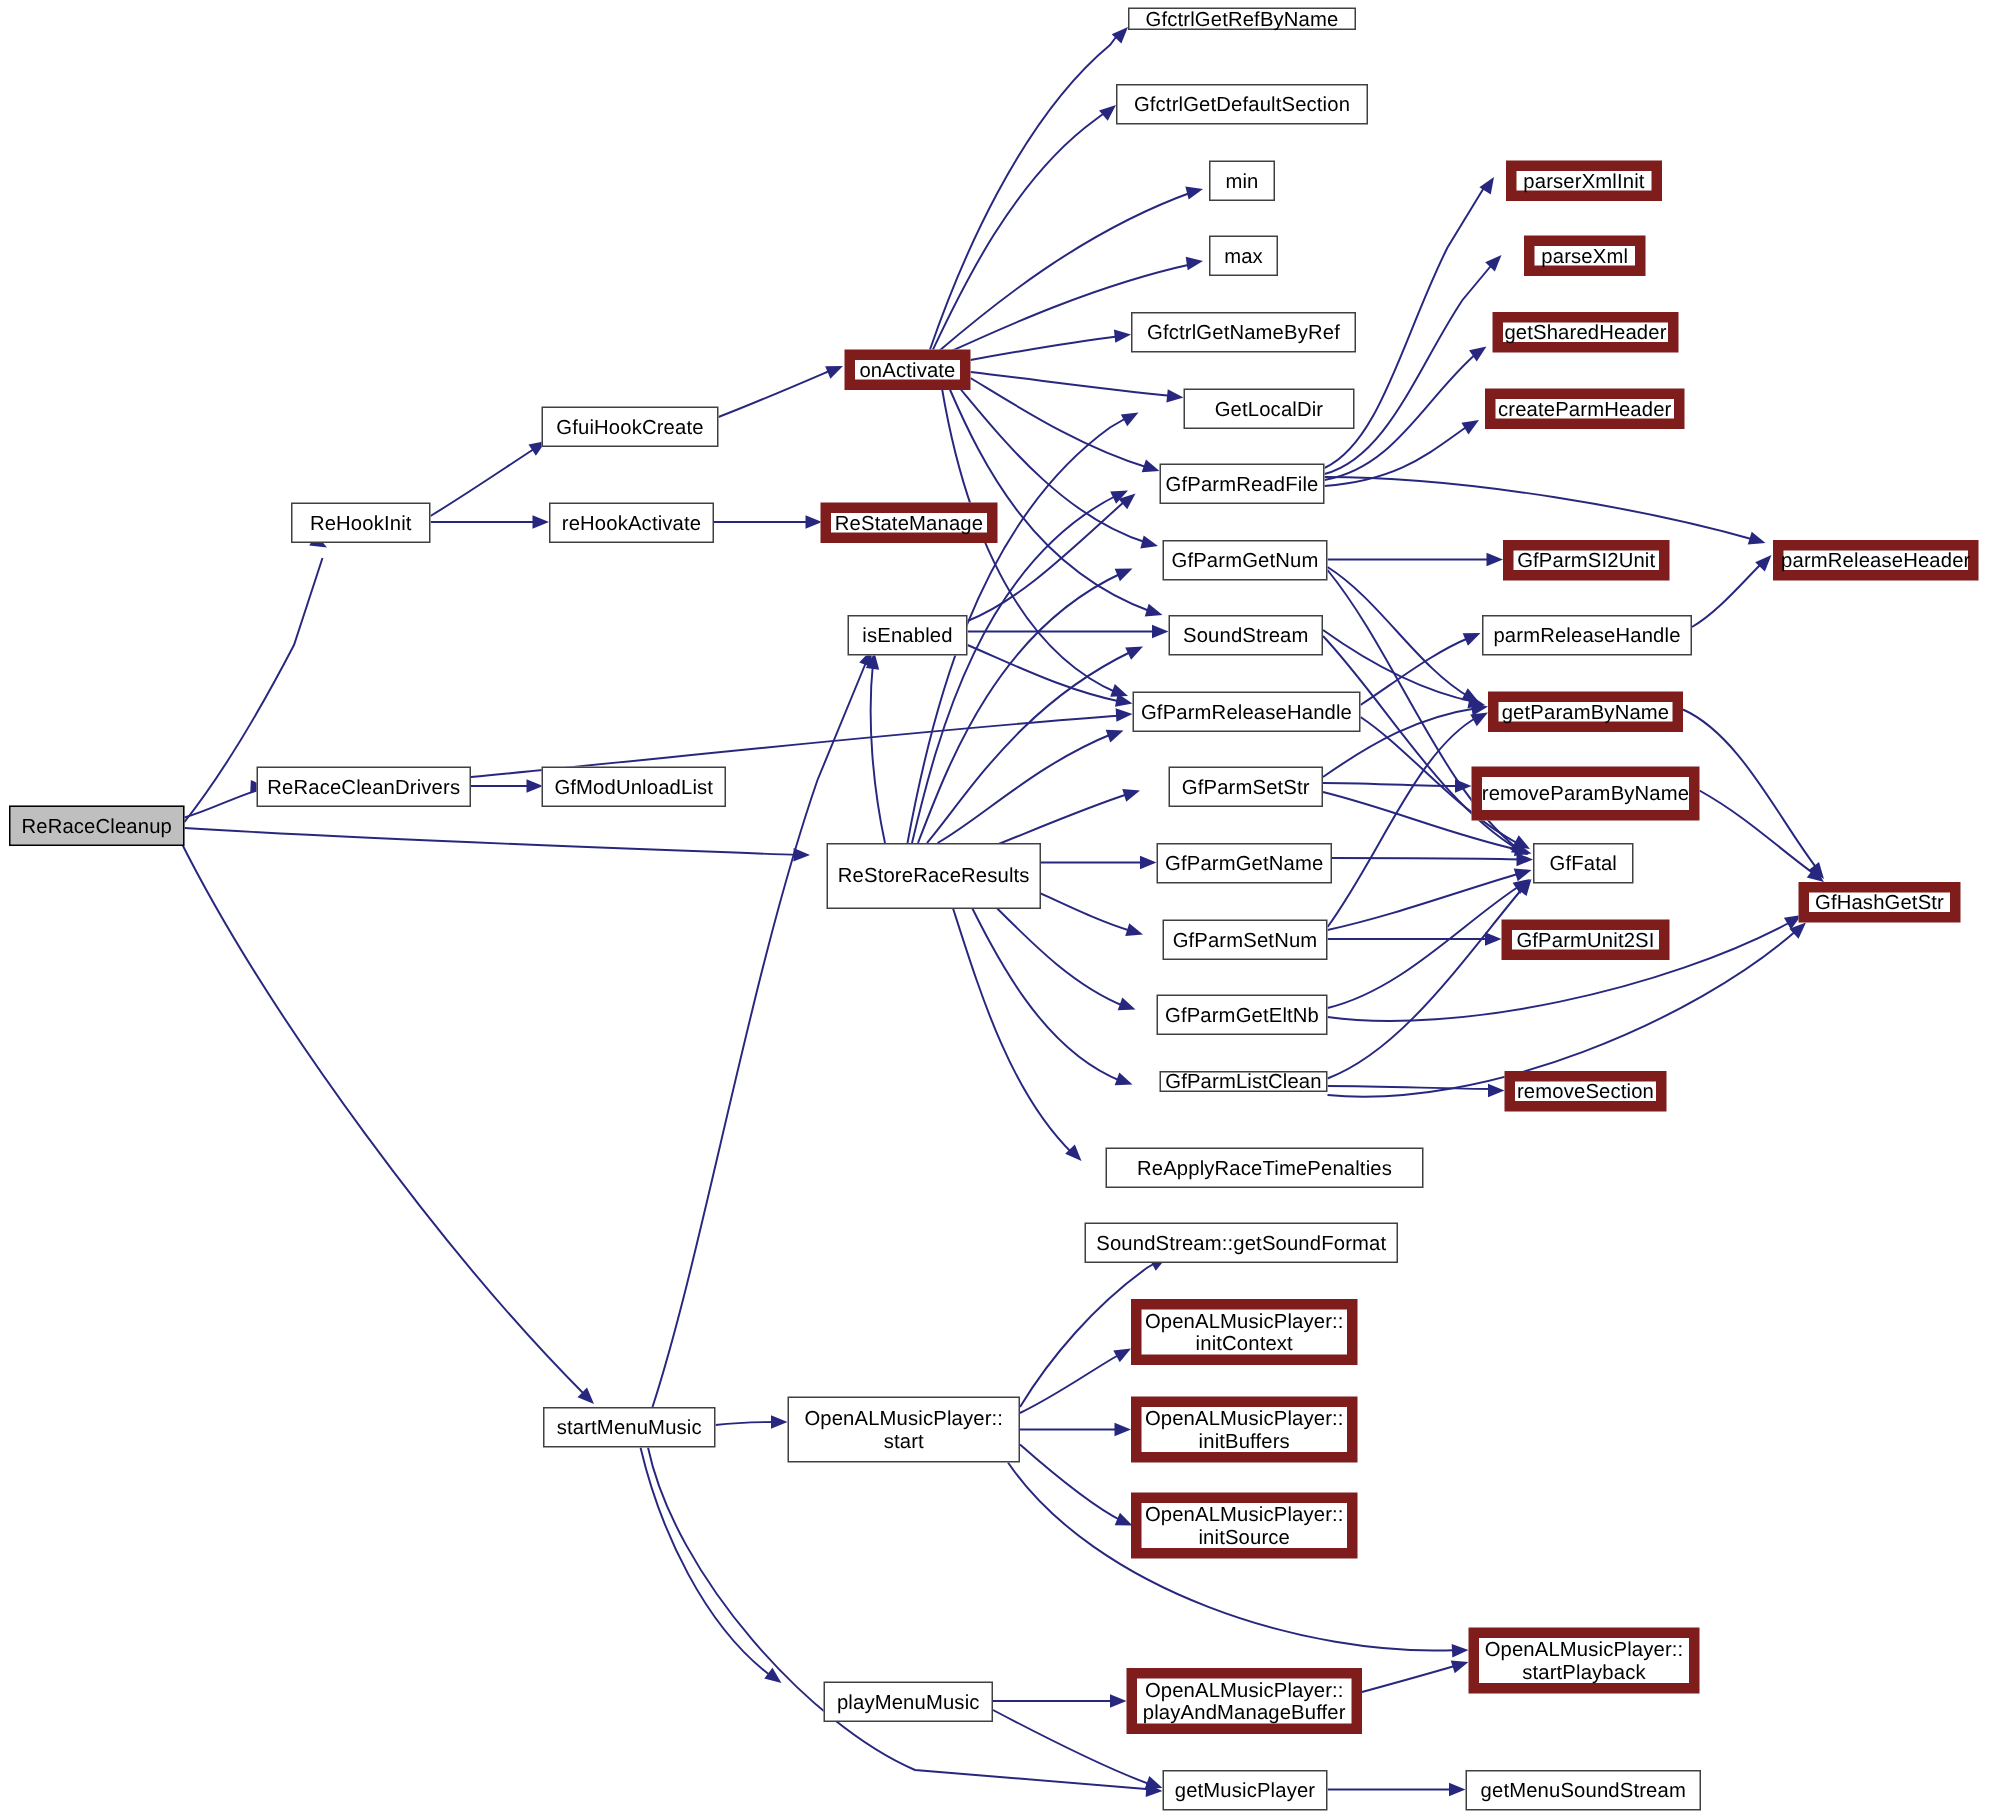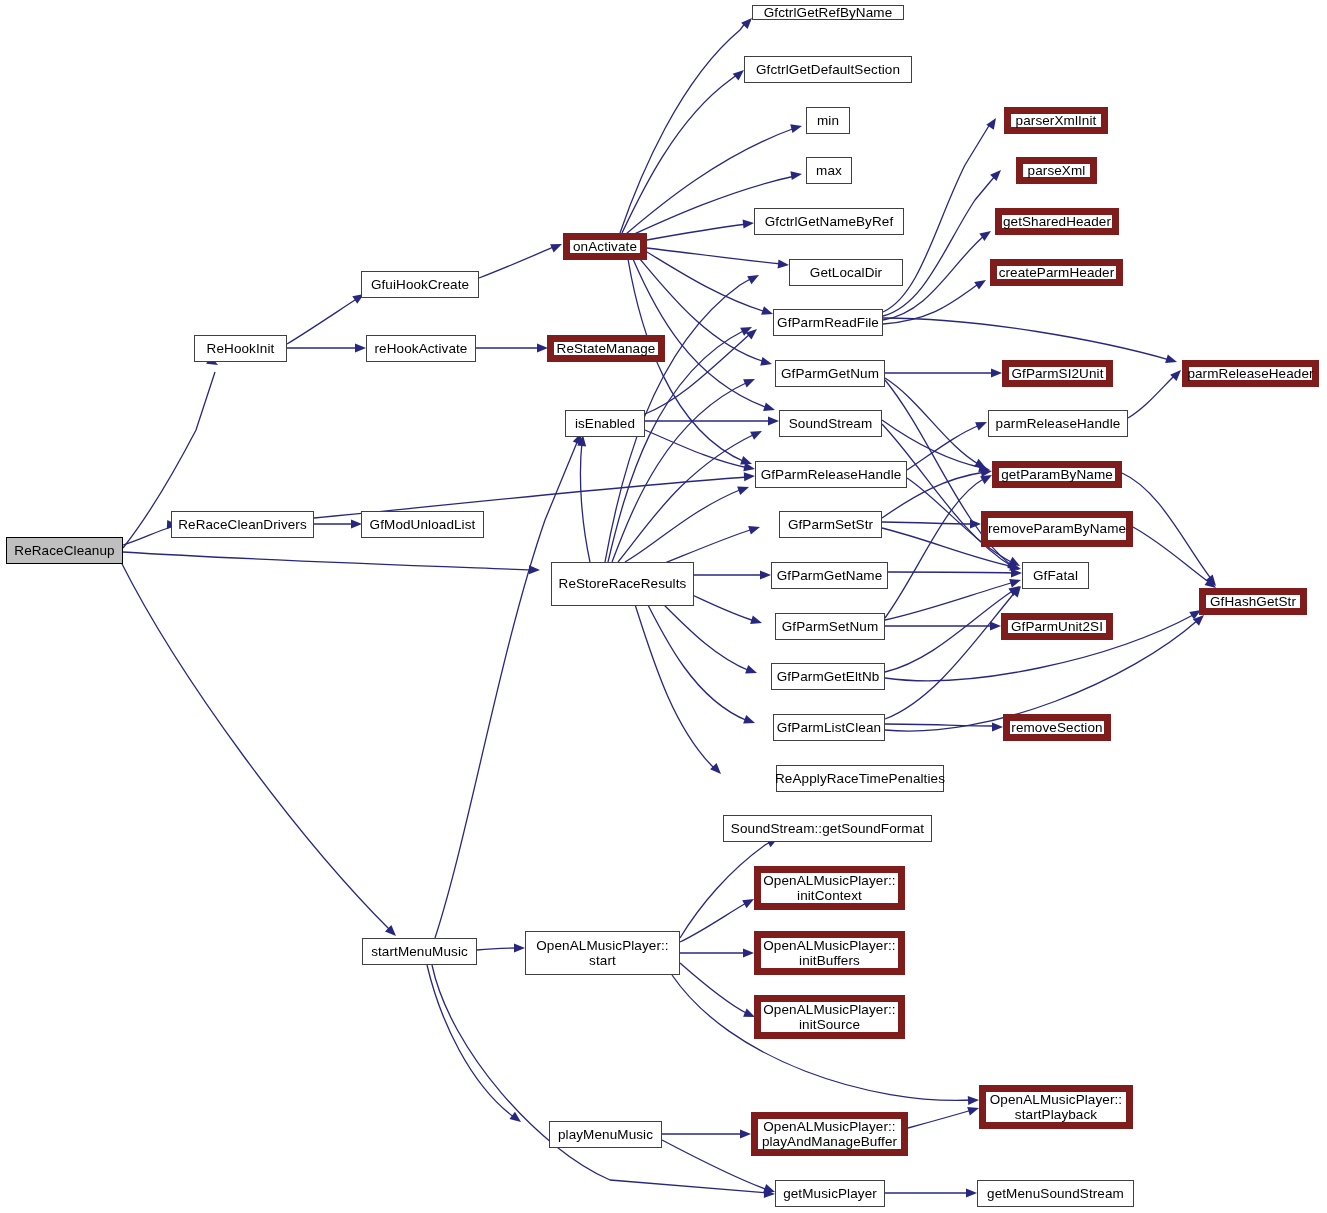--- a/index.html
+++ b/index.html
@@ -223,22 +223,22 @@
       <div class="node" style="left: 754px; top: 208px; width: 150px; height: 27px;">GfctrlGetNameByRef</div>
       <div class="node" style="left: 789px; top: 259px; width: 114px; height: 27px;">GetLocalDir</div>
       <div class="node" style="left: 773px; top: 309px; width: 110px; height: 27px;">GfParmReadFile</div>
       <div class="node" style="left: 775px; top: 360px; width: 110px; height: 27px;">GfParmGetNum</div>
       <div class="node" style="left: 779px; top: 410px; width: 103px; height: 27px;">SoundStream</div>
       <div class="node" style="left: 755px; top: 461px; width: 152px; height: 27px;">GfParmReleaseHandle</div>
       <div class="node" style="left: 779px; top: 511px; width: 103px; height: 27px;">GfParmSetStr</div>
       <div class="node" style="left: 771px; top: 562px; width: 117px; height: 27px;">GfParmGetName</div>
       <div class="node" style="left: 775px; top: 613px; width: 110px; height: 27px;">GfParmSetNum</div>
       <div class="node" style="left: 771px; top: 663px; width: 114px; height: 27px;">GfParmGetEltNb</div>
-      <div class="node" style="left: 773px; top: 714px; width: 112px; height: 27px;">GfParmListClean</div>
-      <div class="node" style="left: 776px; top: 765px; width: 168px; height: 27px;">ReApplyRaceTimePenalties</div>
+      <div class="node" style="left: 773px; top: 714px; width: 112px; height: 14px;">GfParmListClean</div>
+      <div class="node" style="left: 737px; top: 765px; width: 212px; height: 27px;">ReApplyRaceTimePenalties</div>
       <div class="node red" style="left: 1004px; top: 107px; width: 104px; height: 27px;">parserXmlInit</div>
       <div class="node red" style="left: 1016px; top: 157px; width: 81px; height: 27px;">parseXml</div>
       <div class="node red" style="left: 995px; top: 208px; width: 124px; height: 27px;">getSharedHeader</div>
       <div class="node red" style="left: 990px; top: 259px; width: 133px; height: 27px;">createParmHeader</div>
       <div class="node red" style="left: 1002px; top: 360px; width: 111px; height: 27px;">GfParmSI2Unit</div>
       <div class="node" style="left: 988px; top: 410px; width: 140px; height: 27px;">parmReleaseHandle</div>
       <div class="node red" style="left: 992px; top: 461px; width: 130px; height: 27px;">getParamByName</div>
       <div class="node red" style="left: 981px; top: 511px; width: 152px; height: 36px;">removeParamByName</div>
       <div class="node" style="left: 1022px; top: 562px; width: 67px; height: 27px;">GfFatal</div>
       <div class="node red" style="left: 1001px; top: 613px; width: 112px; height: 27px;">GfParmUnit2SI</div>

